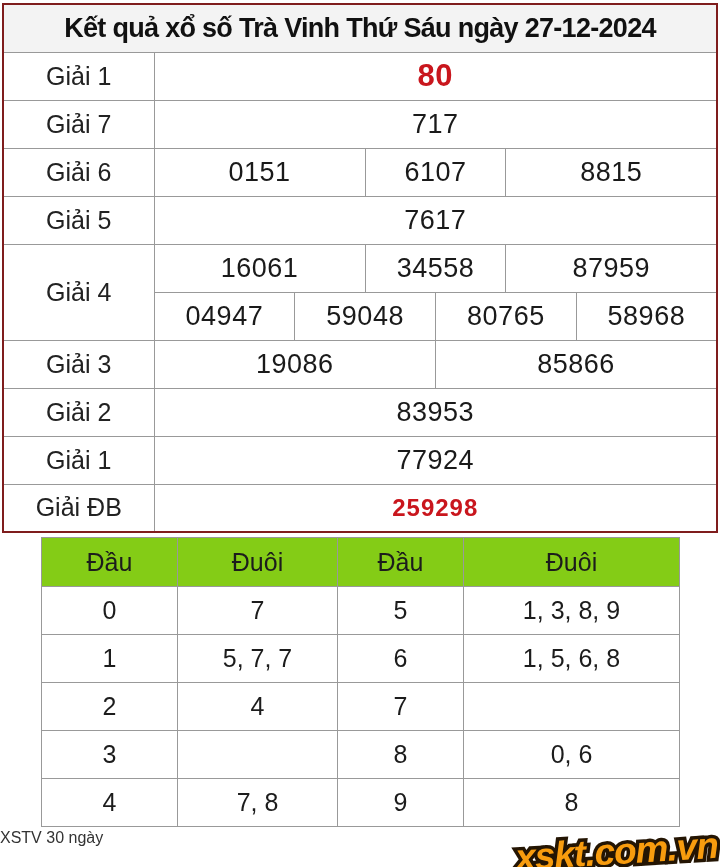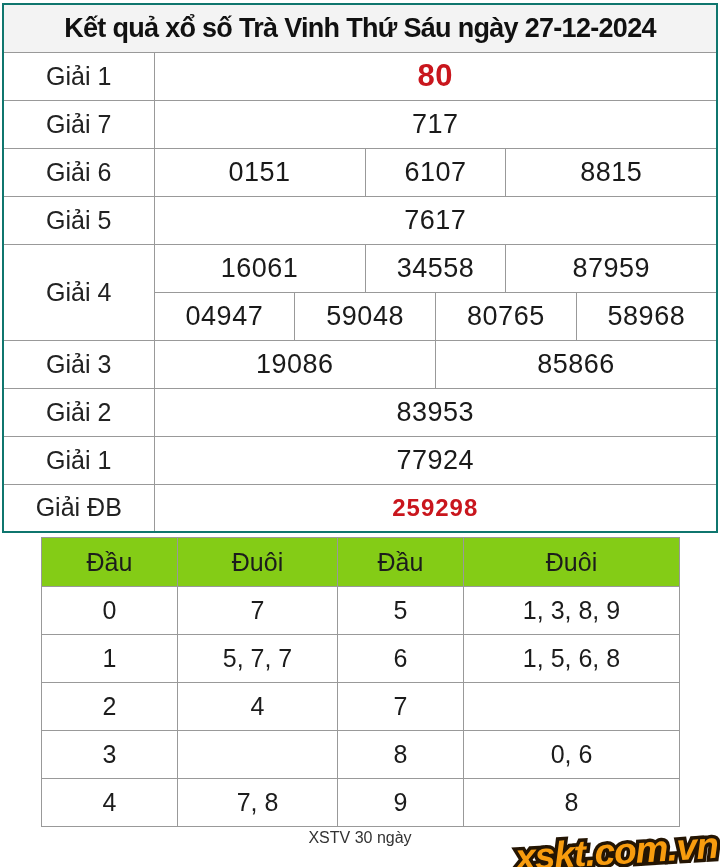--- a/index.html
+++ b/index.html
@@ -11,21 +11,21 @@
     overflow: hidden;
     position: relative;
   }
 
   
   table.results {
     width: 716px;
     margin: 3px auto 0 auto;
     border-collapse: collapse;
     table-layout: fixed;
-    border: 2px solid #0f766e;
+    border: 2px solid #7f1d1d;
   }
   table.results td {
     border: 1px solid #999;
     text-align: center;
     vertical-align: middle;
     height: 48px;
     padding: 0;
   }
   td.title-cell {
     background: #f3f3f3;
@@ -64,21 +64,21 @@
     color: #1c1c1c;
   }
   table.headtail th {
     background: #84cc16;
     height: 49px;
   }
 
   
   .footer-note {
     margin-top: 2px;
-    text-align: center;
+    text-align: left;
     font-size: 16px;
     color: #333;
     text-decoration: none;
     display: block;
     cursor: pointer;
   }
   .logo {
     position: absolute;
     right: 2px;
     bottom: -3px;

